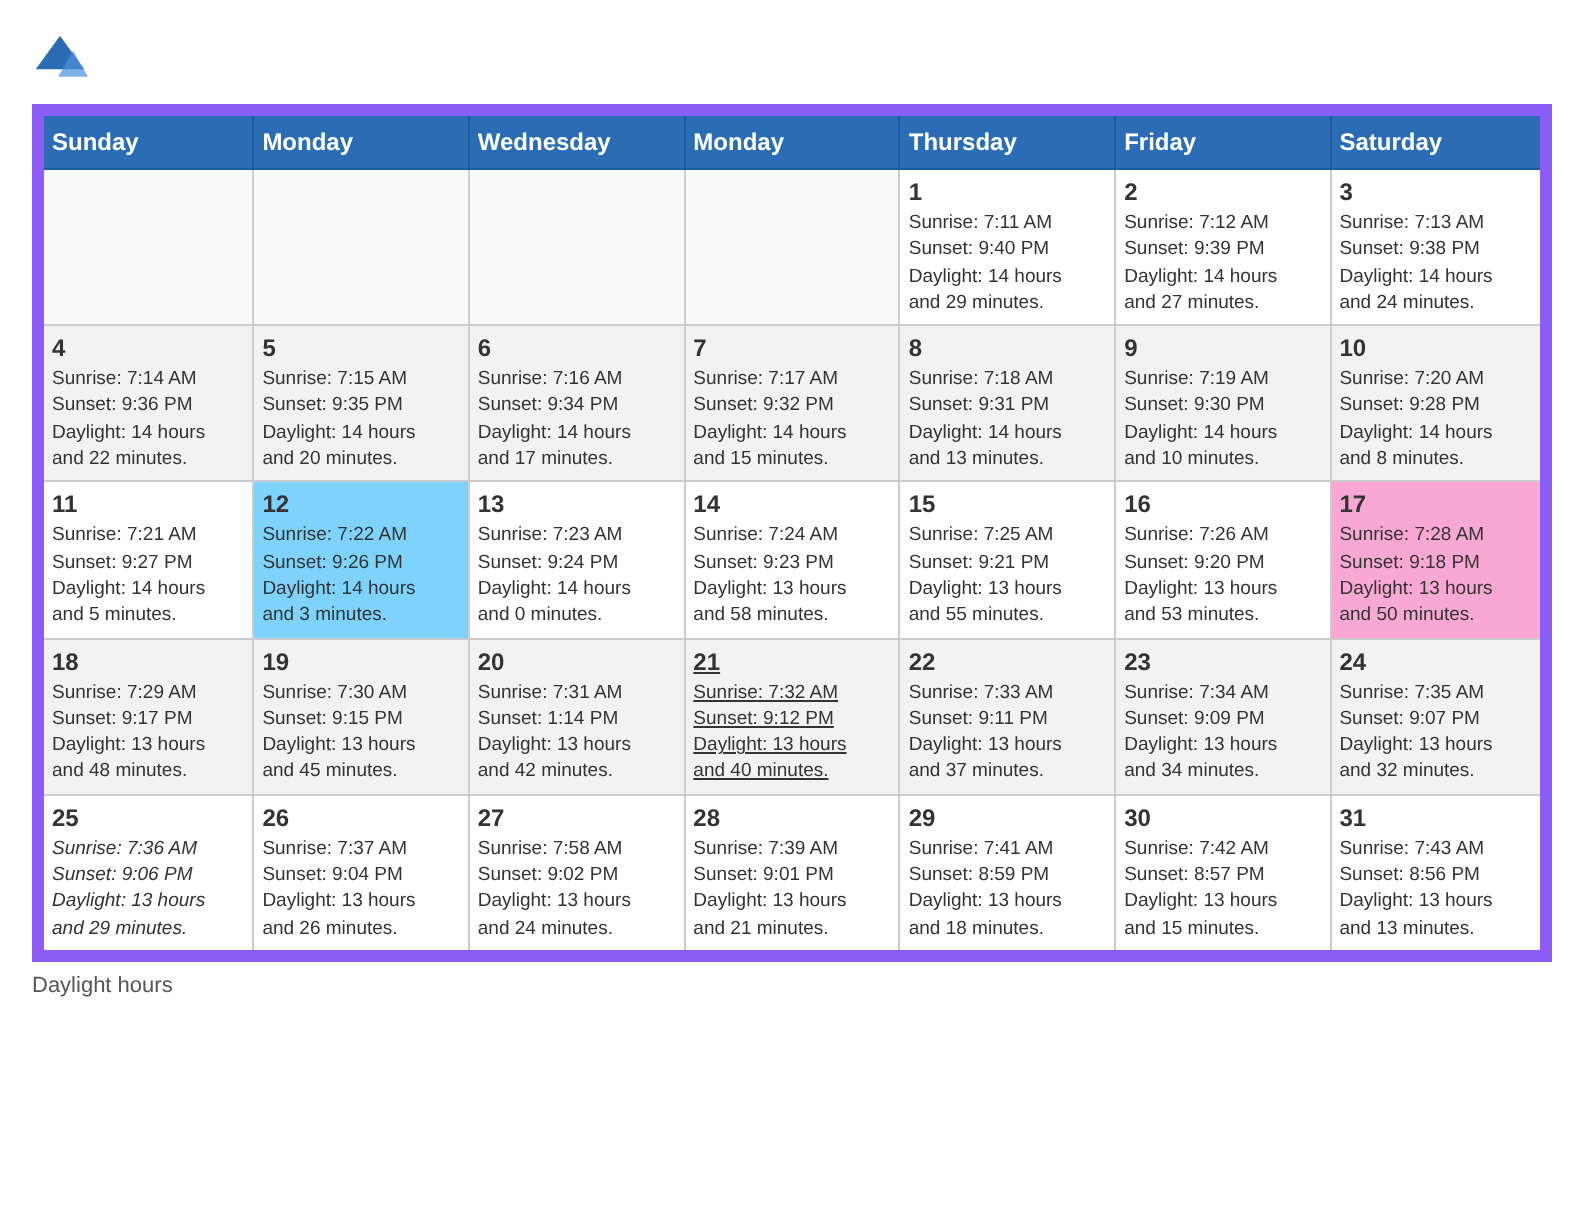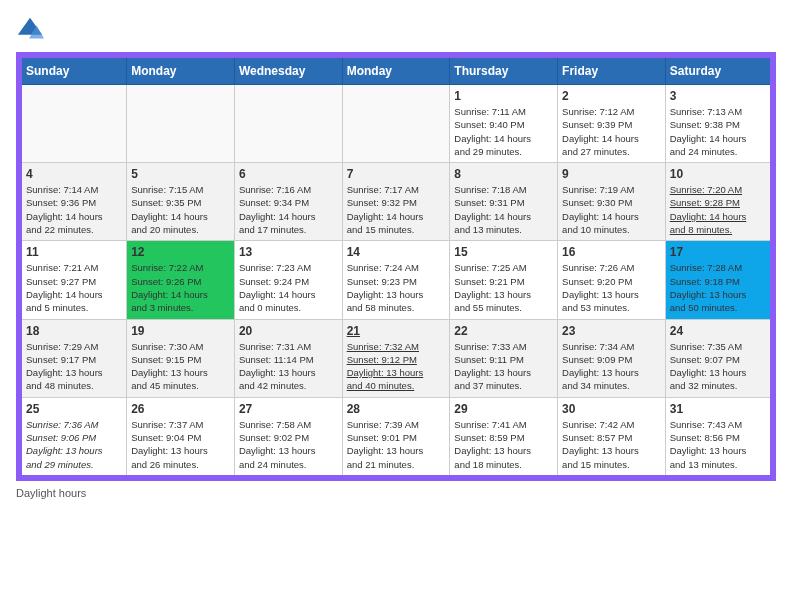--- a/index.html
+++ b/index.html
@@ -190,35 +190,35 @@
         </td>
         <td style="background: rgb(242, 242, 242);">
           <div class="day-number">9</div>
           <div class="day-info" style="white-space: pre-line;">Sunrise: 7:19 AM
 Sunset: 9:30 PM
 Daylight: 14 hours
 and 10 minutes.</div>
         </td>
         <td style="background: rgb(242, 242, 242);">
           <div class="day-number">10</div>
-          <div class="day-info" style="white-space: pre-line; text-decoration: underline;">Sunrise: 7:20 AM
+          <div class="day-info" style="white-space: pre-line;">Sunrise: 7:20 AM
 Sunset: 9:28 PM
 Daylight: 14 hours
 and 8 minutes.</div>
         </td>
       </tr>
       <tr>
         <td style="background: rgb(255, 255, 255);">
           <div class="day-number">11</div>
           <div class="day-info" style="white-space: pre-line;">Sunrise: 7:21 AM
 Sunset: 9:27 PM
 Daylight: 14 hours
 and 5 minutes.</div>
         </td>
-        <td style="background: #22c55e;">
+        <td style="background: #7dd3fc;">
           <div class="day-number">12</div>
           <div class="day-info" style="white-space: pre-line;">Sunrise: 7:22 AM
 Sunset: 9:26 PM
 Daylight: 14 hours
 and 3 minutes.</div>
         </td>
         <td style="background: rgb(255, 255, 255);">
           <div class="day-number">13</div>
           <div class="day-info" style="white-space: pre-line;">Sunrise: 7:23 AM
 Sunset: 9:24 PM
@@ -239,21 +239,21 @@
 Daylight: 13 hours
 and 55 minutes.</div>
         </td>
         <td style="background: rgb(255, 255, 255);">
           <div class="day-number">16</div>
           <div class="day-info" style="white-space: pre-line;">Sunrise: 7:26 AM
 Sunset: 9:20 PM
 Daylight: 13 hours
 and 53 minutes.</div>
         </td>
-        <td style="background: #0ea5e9;">
+        <td style="background: #f9a8d4;">
           <div class="day-number">17</div>
           <div class="day-info" style="white-space: pre-line;">Sunrise: 7:28 AM
 Sunset: 9:18 PM
 Daylight: 13 hours
 and 50 minutes.</div>
         </td>
       </tr>
       <tr>
         <td style="background: rgb(242, 242, 242);">
           <div class="day-number">18</div>
@@ -265,21 +265,21 @@
         <td style="background: rgb(242, 242, 242);">
           <div class="day-number">19</div>
           <div class="day-info" style="white-space: pre-line;">Sunrise: 7:30 AM
 Sunset: 9:15 PM
 Daylight: 13 hours
 and 45 minutes.</div>
         </td>
         <td style="background: rgb(242, 242, 242);">
           <div class="day-number">20</div>
           <div class="day-info" style="white-space: pre-line;">Sunrise: 7:31 AM
-Sunset: 11:14 PM
+Sunset: 1:14 PM
 Daylight: 13 hours
 and 42 minutes.</div>
         </td>
         <td style="background: rgb(242, 242, 242); text-decoration: underline;">
           <div class="day-number">21</div>
           <div class="day-info" style="white-space: pre-line;">Sunrise: 7:32 AM
 Sunset: 9:12 PM
 Daylight: 13 hours
 and 40 minutes.</div>
         </td>

